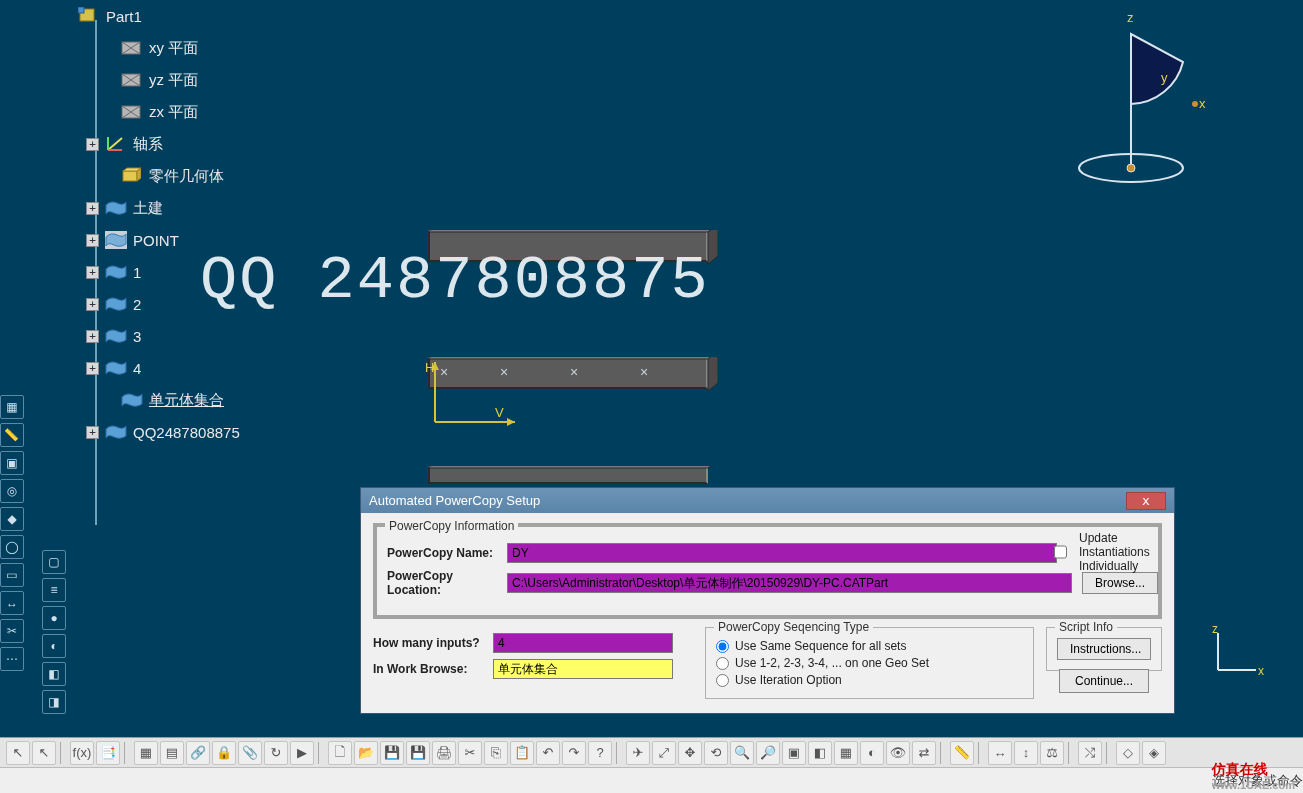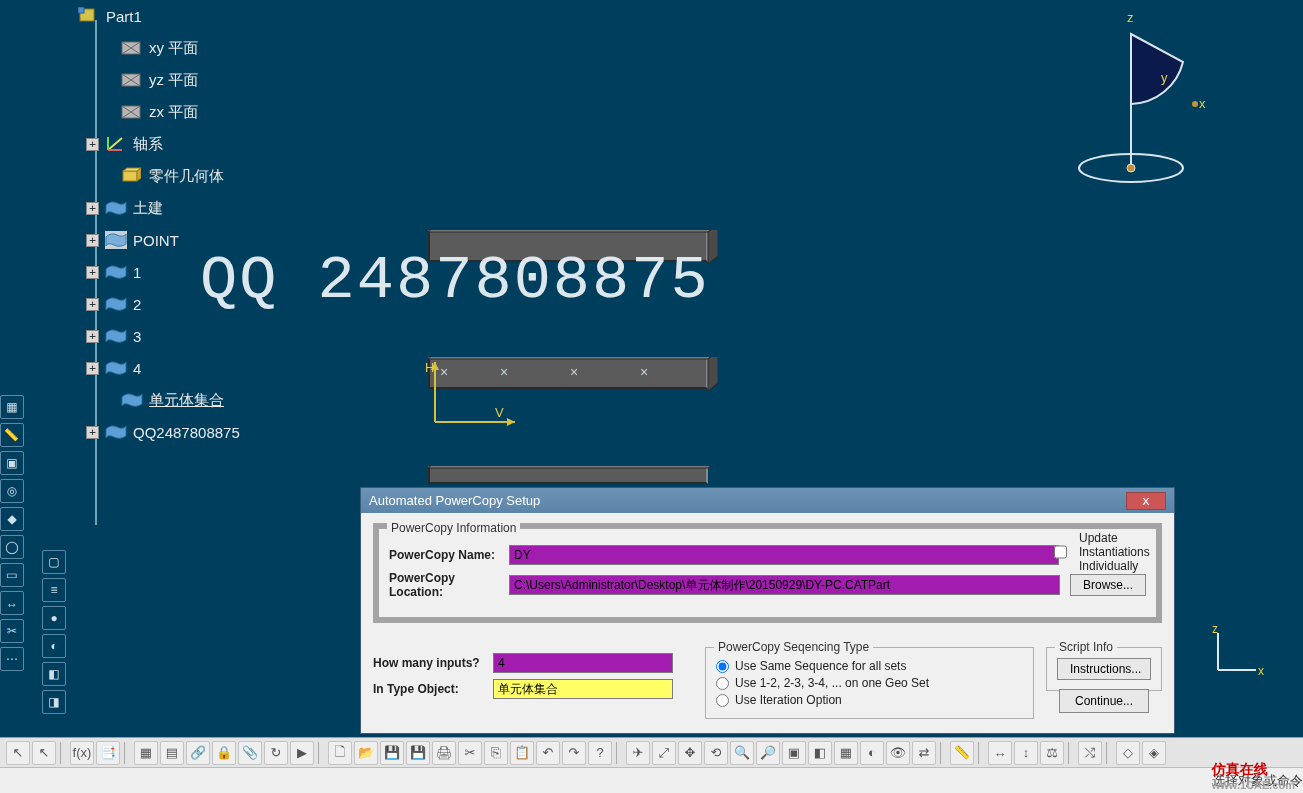--- a/index.html
+++ b/index.html
@@ -20,21 +20,21 @@
 
 .left-toolbar { position: absolute; left: 0; top: 395px; width: 40px; display: flex; flex-direction: column; gap: 4px; }
 .left-toolbar2 { position: absolute; left: 42px; top: 550px; width: 28px; display: flex; flex-direction: column; gap: 4px; }
 .tb-icon { width: 24px; height: 24px; background: #003e5d; border: 1px solid #5a8aa5; border-radius: 2px; cursor: pointer; display: flex; align-items: center; justify-content: center; color: #cfe0ea; font-size: 12px; }
 
 
 .dialog { position: absolute; left: 360px; top: 487px; width: 815px; background: #eaeaea; border: 1px solid #3c5a78; font-size: 12px; color: #222; box-shadow: 0 0 0 2px #2a6aa8 inset; }
 .dialog-title { height: 25px; background: linear-gradient(#6d94b6,#5a84a8); color: #fff; display: flex; align-items: center; padding: 0 8px; font-size: 13px; }
 .dialog-title .close { margin-left: auto; width: 40px; height: 18px; background: #c55; border: 1px solid #944; color: #fff; display: flex; align-items: center; justify-content: center; cursor: pointer; font-family: monospace; }
 .dialog-body { padding: 10px 12px 14px 12px; background: #f0f0f0; position: relative; }
-.groupbox { border: 6px solid #a3a3a3; padding: 10px 10px 12px 10px; position: relative; margin-bottom: 24px; }
+.groupbox { border: 4px solid #a3a3a3; padding: 10px 0 12px 10px; position: relative; margin-bottom: 8px; }
 .groupbox > legend, .grouplabel { position: absolute; top: -8px; left: 8px; background: #f0f0f0; padding: 0 4px; font-size: 12px; color: #333; }
 .row { display: flex; align-items: center; margin: 6px 0; gap: 10px; }
 .row label { width: 110px; font-weight: bold; }
 .row input[type=text] { flex: 1; height: 20px; border: 1px solid #7a7a7a; padding: 0 4px; font-size: 12px; background: #a21caf; }
 .row input.yellow { background: #ffff66; }
 .btn { height: 22px; padding: 0 12px; background: #e8e8e8; border: 1px solid #888; cursor: pointer; font-size: 12px; }
 .lower { display: flex; gap: 12px; align-items: flex-start; }
 .inputs-col { width: 320px; }
 .seq-box { border: 1px solid #b0b0b0; padding: 8px 10px; position: relative; flex: 1; }
 .seq-box .grouplabel { top: -8px; }
@@ -289,21 +289,21 @@
       </div>
     </div>
 
     <div class="lower">
       <div class="inputs-col">
         <div class="row">
           <label>How many inputs?</label>
           <input type="text" style="width: 180px; flex: 0 0 auto;" value="4">
         </div>
         <div class="row">
-          <label>In Type Object:</label>
+          <label>In Work Browse:</label>
           <input type="text" class="yellow" style="width: 180px; flex: 0 0 auto;" value="单元体集合">
         </div>
       </div>
 
       <div class="seq-box">
         <span class="grouplabel">PowerCopy Seqencing Type</span>
         <div class="radio-row">
             <input type="radio" name="seq" checked="" style="">
             <span>Use Same Sequence for all sets</span>
           </div>

